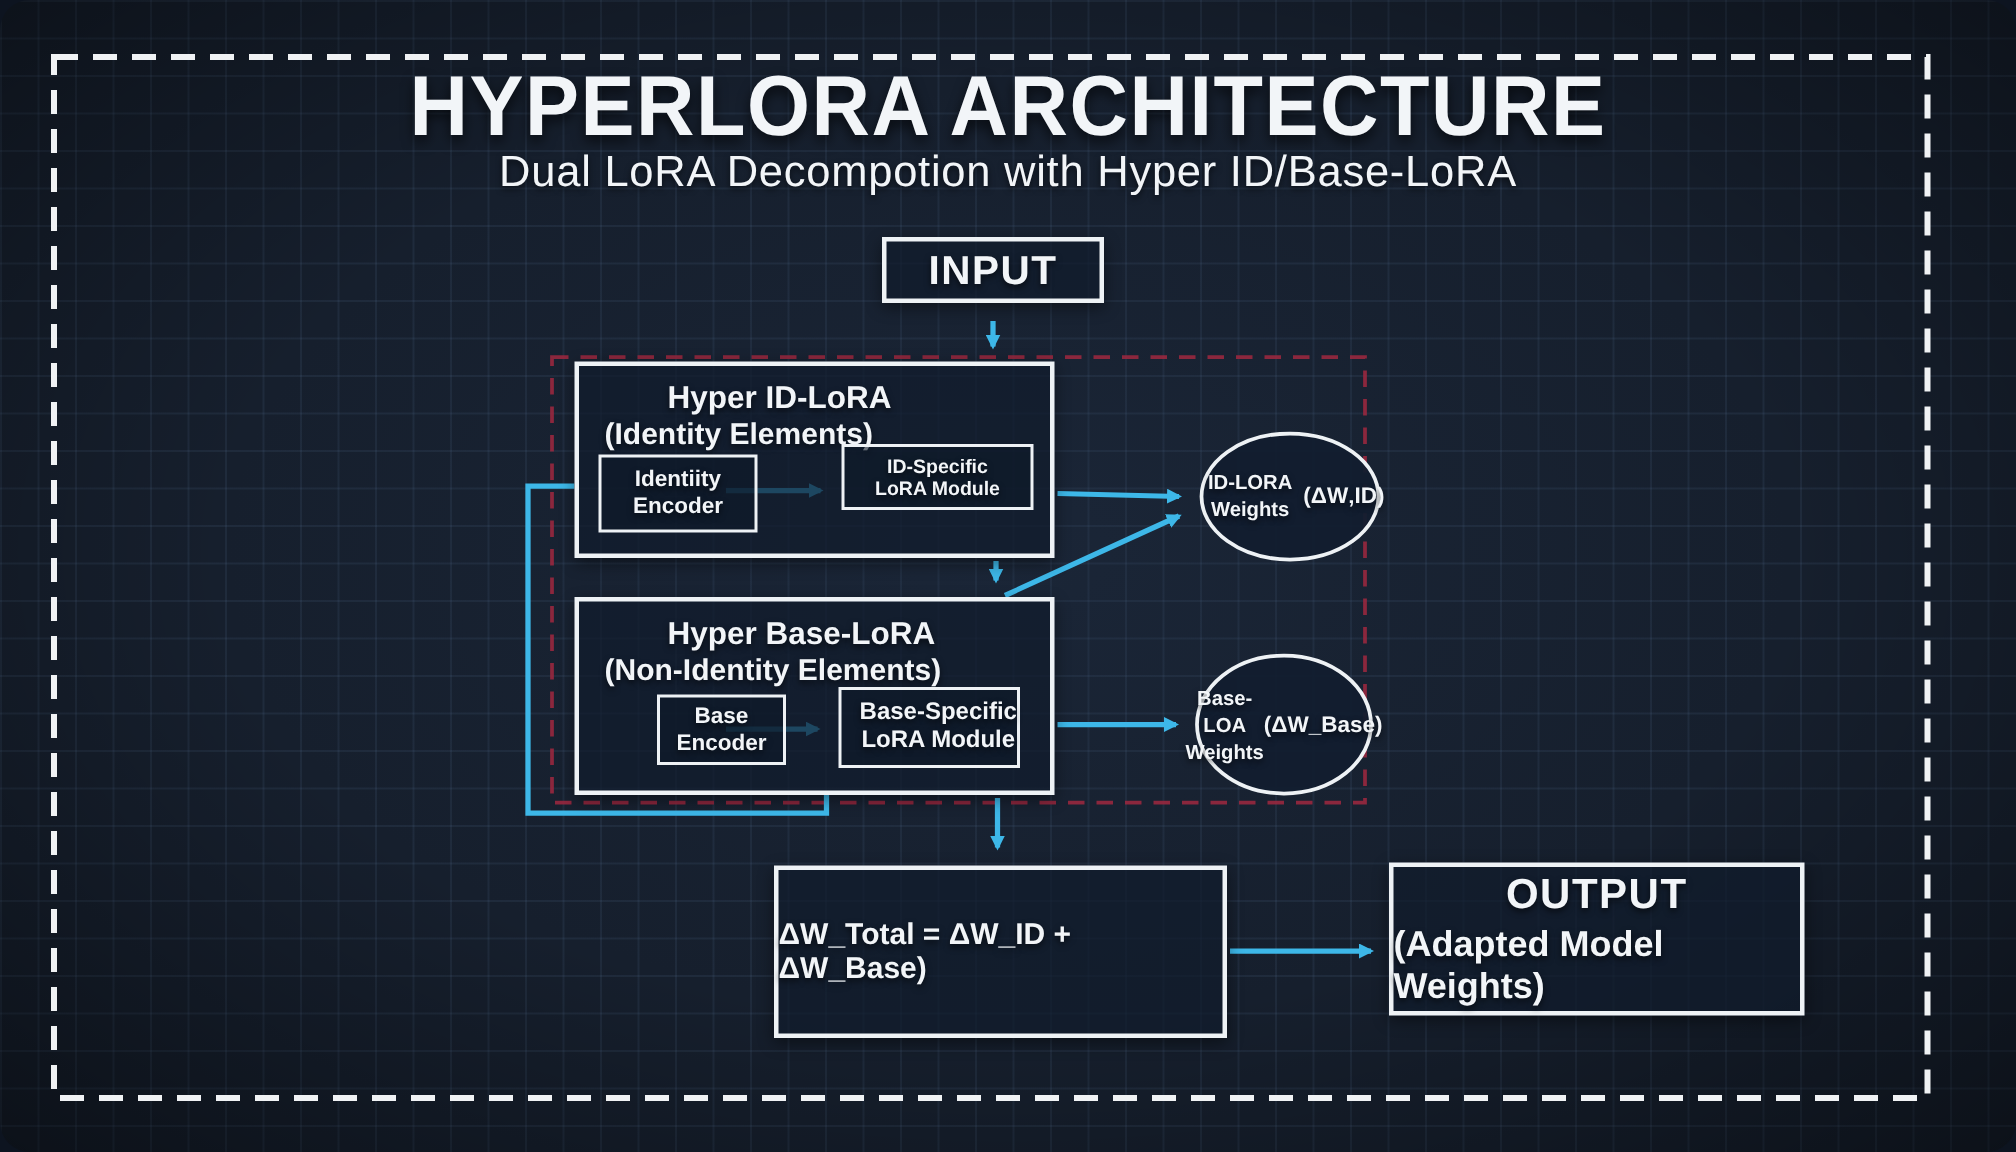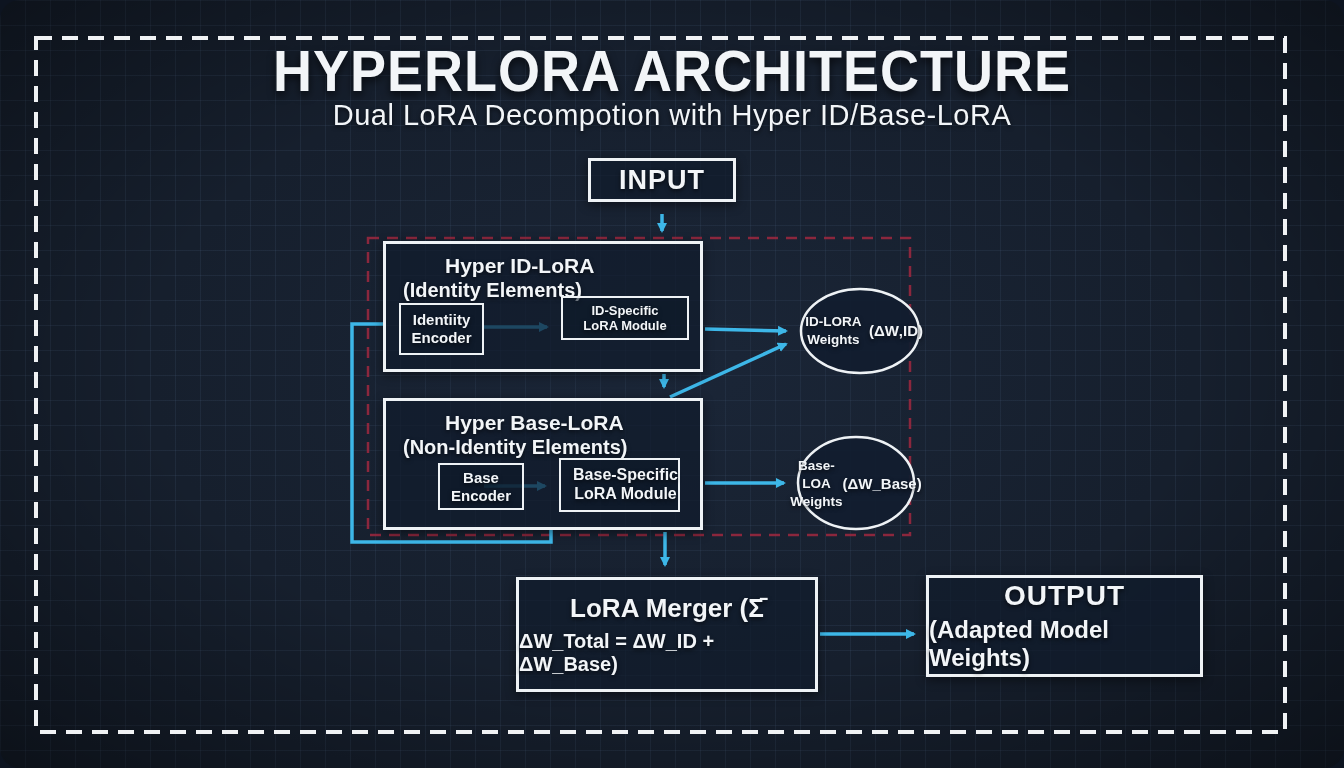--- a/index.html
+++ b/index.html
@@ -48,21 +48,21 @@
   .t-shadow{text-shadow:0 2px 4px rgba(0,0,0,0.6);}
 
   .input-node{left:588px;top:158px;width:148px;height:44px;
     display:flex;align-items:center;justify-content:center;
     font-size:27px;font-weight:700;letter-spacing:1px;}
 
   .group-title{position:absolute;left:17px;top:9px;font-size:21px;font-weight:700;line-height:1.2;margin-left:42px;}
   .group-sub{position:absolute;left:17px;top:34px;font-size:20px;font-weight:700;line-height:1.2;}
 
   .hyper-id{left:383px;top:241px;width:320px;height:131px;}
-  .id-encoder{left:13px;top:59px;width:85px;height:52px;font-size:15px;font-weight:700;}
+  .id-encoder{left:13px;top:59px;width:106px;height:52px;font-size:15px;font-weight:700;}
   .id-module{left:175px;top:52px;width:128px;height:44px;font-size:13px;font-weight:700;}
 
   .hyper-base{left:383px;top:398px;width:320px;height:132px;}
   .base-encoder{left:13px;top:62px;width:86px;height:47px;font-size:15px;font-weight:700;margin-left:39px;}
   .base-module{left:173px;top:57px;width:121px;height:54px;font-size:16px;font-weight:700;padding-left:12px;}
 
   .ellipse-label{
     position:absolute;text-align:center;line-height:1.35;
     display:flex;flex-direction:row;align-items:center;justify-content:center;
   }
@@ -147,21 +147,20 @@
   <div class="ellipse-label el-id t-shadow">
     <div>ID-LORA Weights</div>
     <div class="l2">(ΔW‚ID)</div>
   </div>
   <div class="ellipse-label el-base t-shadow">
     <div>Base-LOA Weights</div>
     <div class="l2">(ΔW_Base)</div>
   </div>
 
   <div class="node merger-node t-shadow">
-    <div class="l1">LoRA Merger (Σ̄</div>
     <div class="l2">ΔW_Total = ΔW_ID + ΔW_Base)</div>
   </div>
 
   <div class="node output-node t-shadow">
     <div class="l1">OUTPUT</div>
     <div class="l2">(Adapted Model Weights)</div>
   </div>
 
 </div>
 

